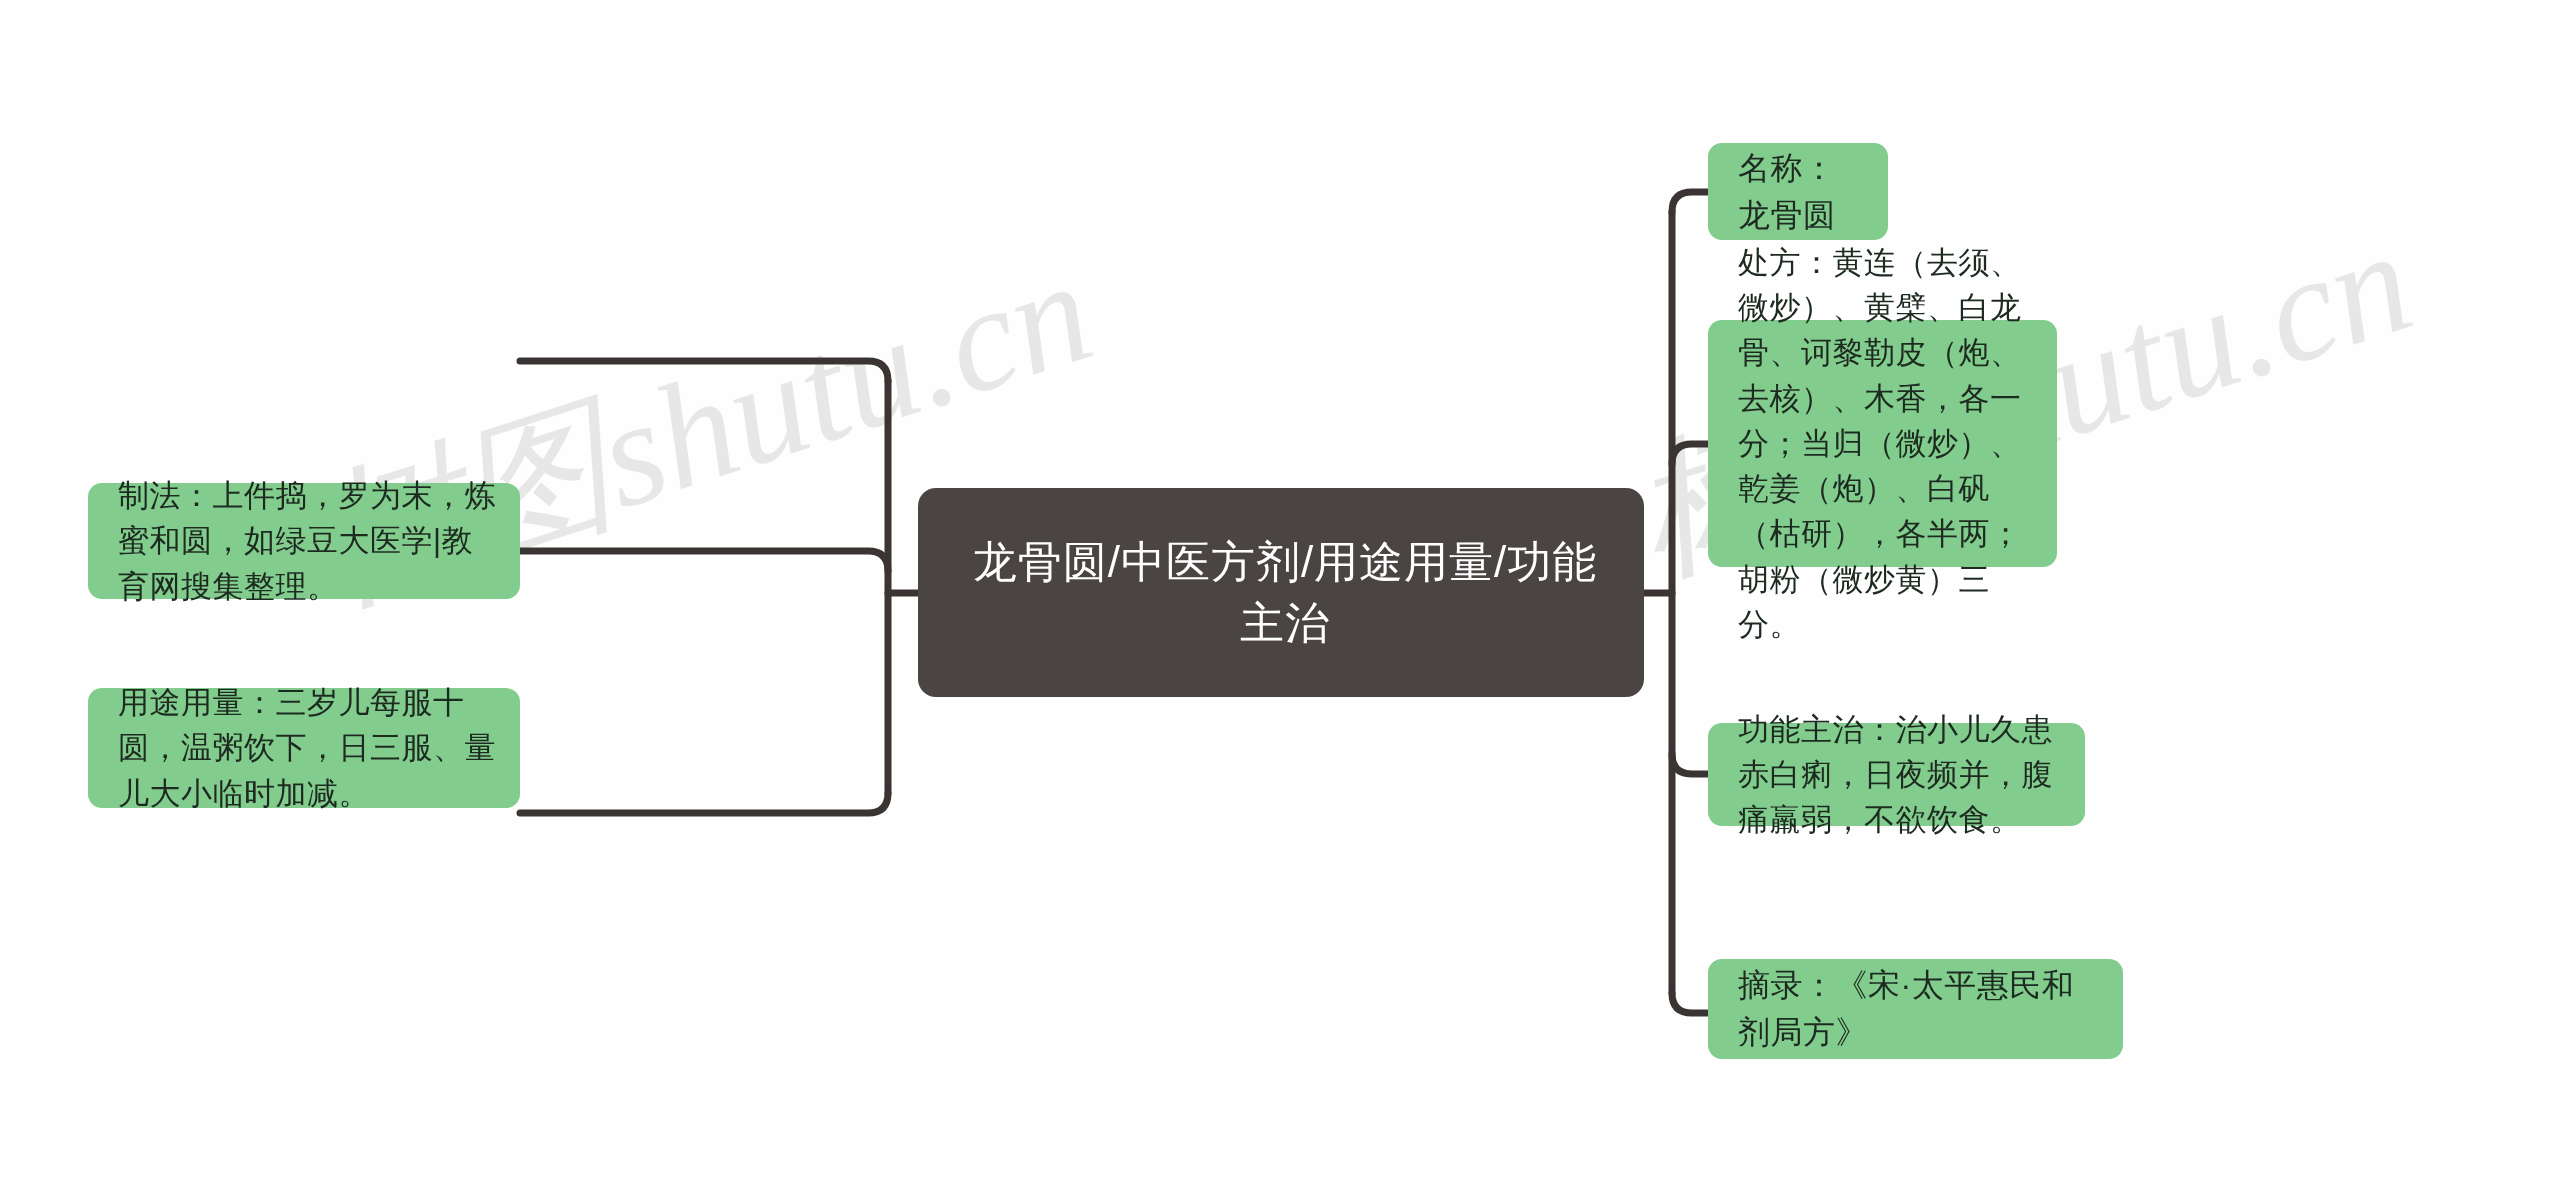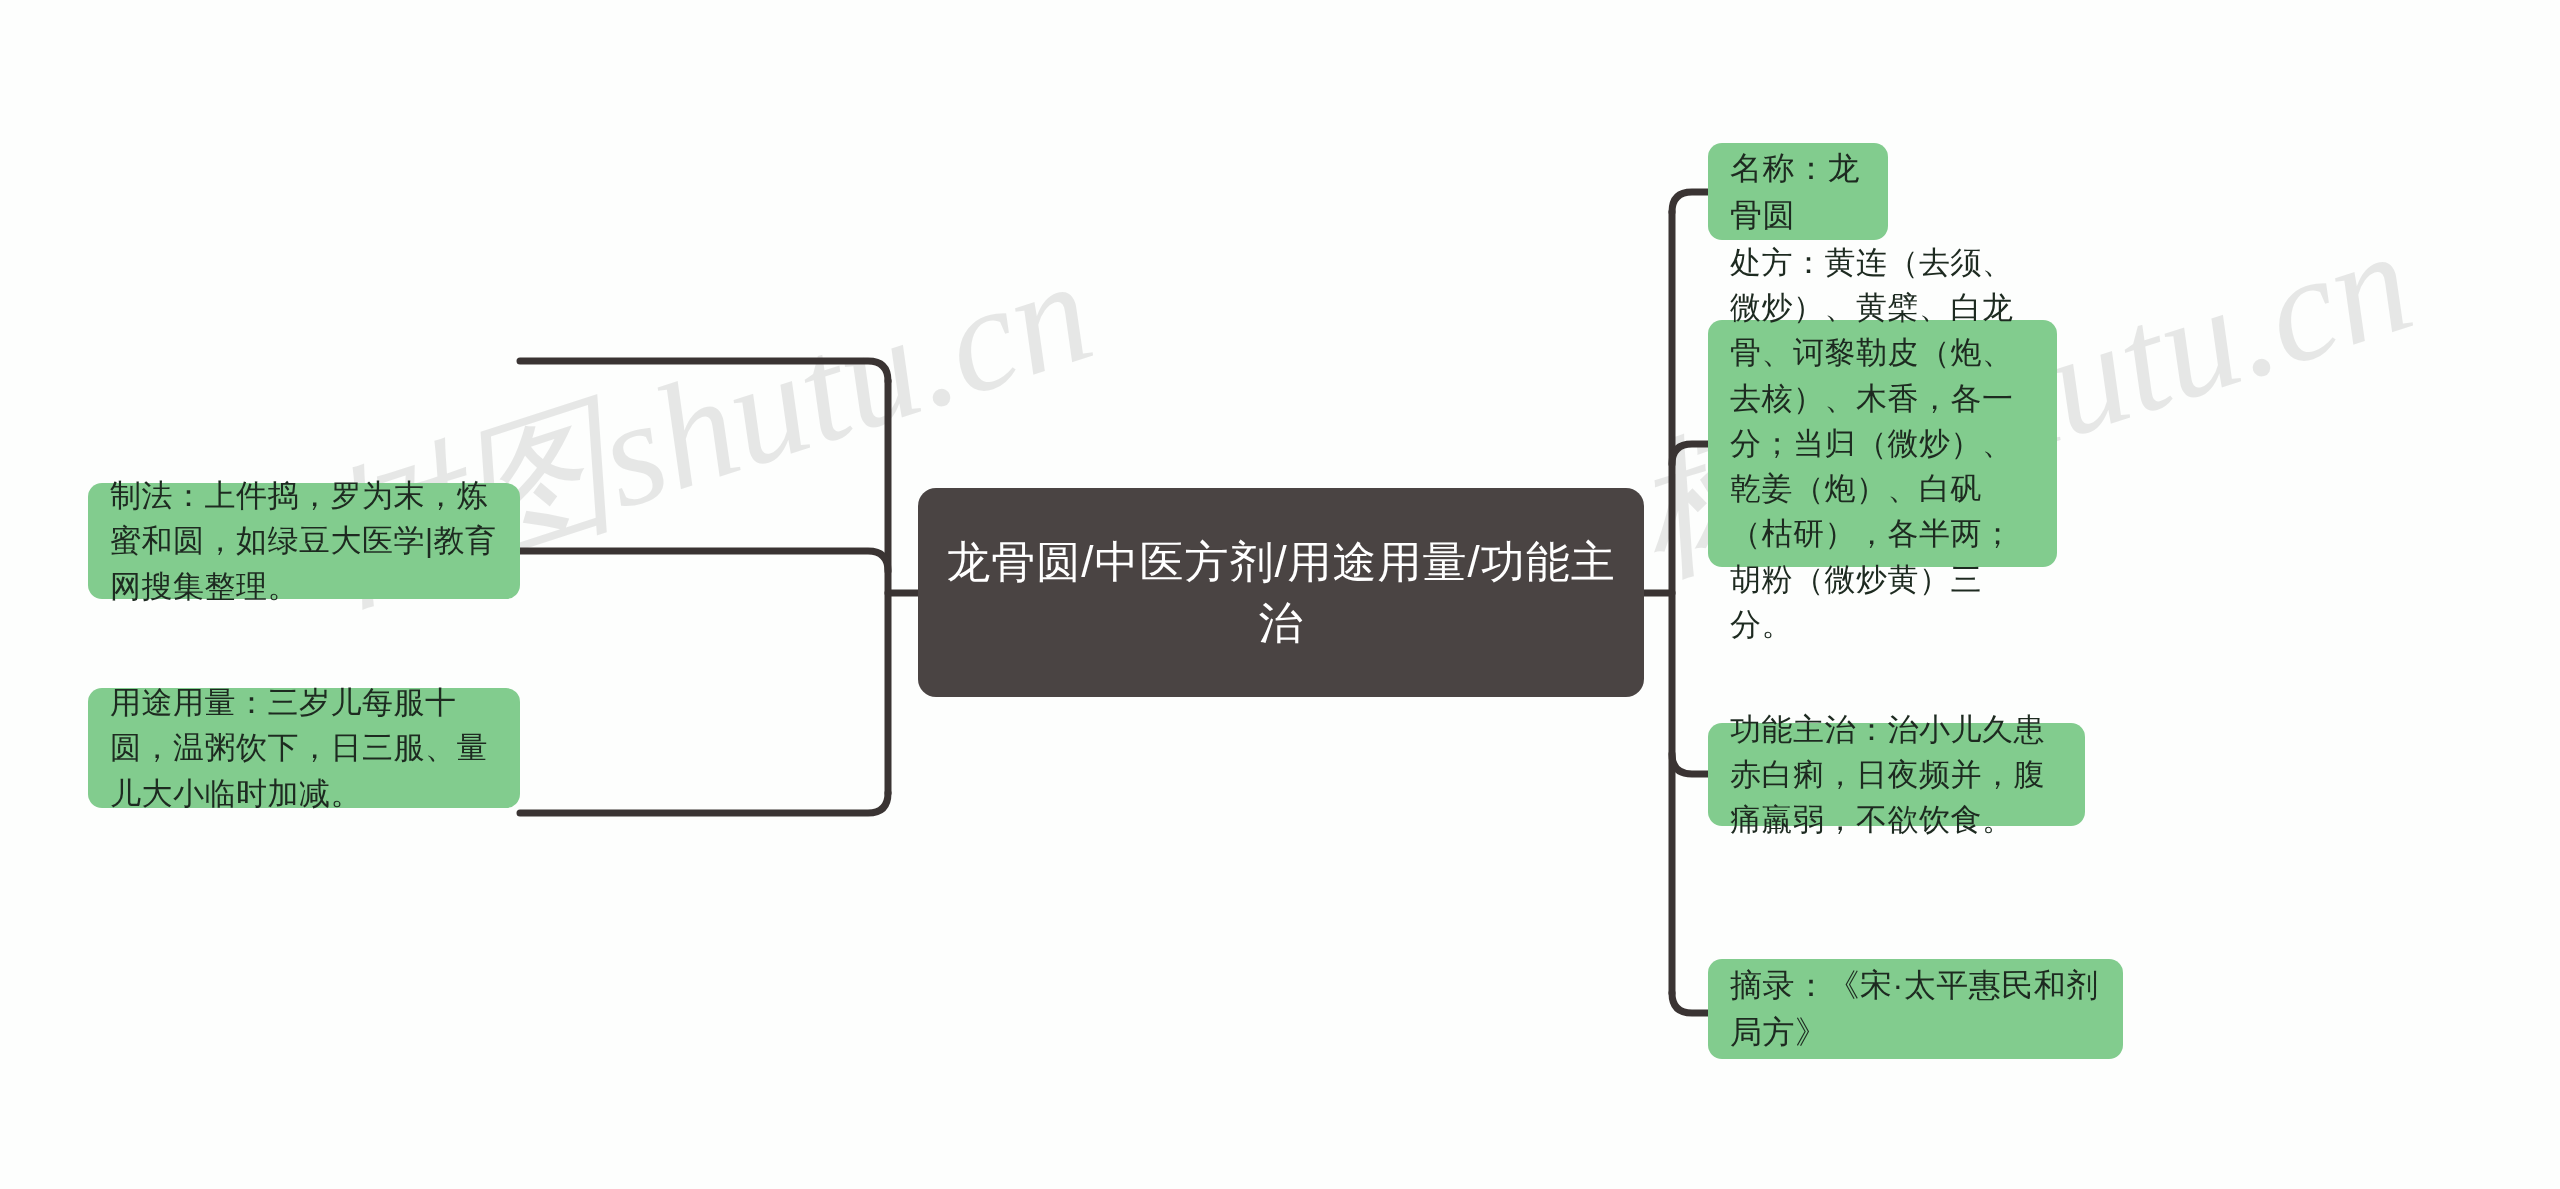--- a/index.html
+++ b/index.html
@@ -31,20 +31,21 @@
   
   #links{position:absolute;left:0;top:0;width:2560px;height:1189px;pointer-events:none;}
 
   
   .node{
     position:absolute;
     box-sizing:border-box;
     border-radius:14px;
     display:flex;
     align-items:center;
+    padding-left:8px;
   }
   .node .txt{
     display:block;
     width:100%;
     line-height:1.46;
     letter-spacing:.5px;
   }
   .green{
     background:#82cc8e;
     color:#1f2b22;

